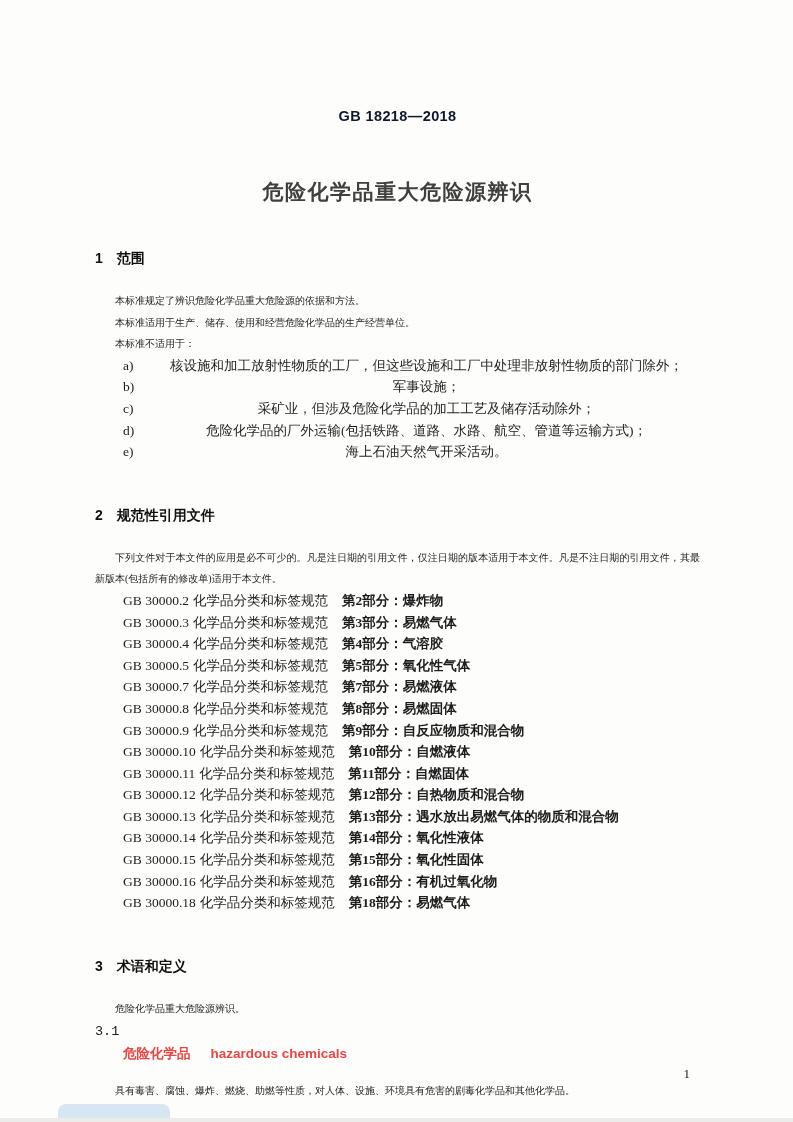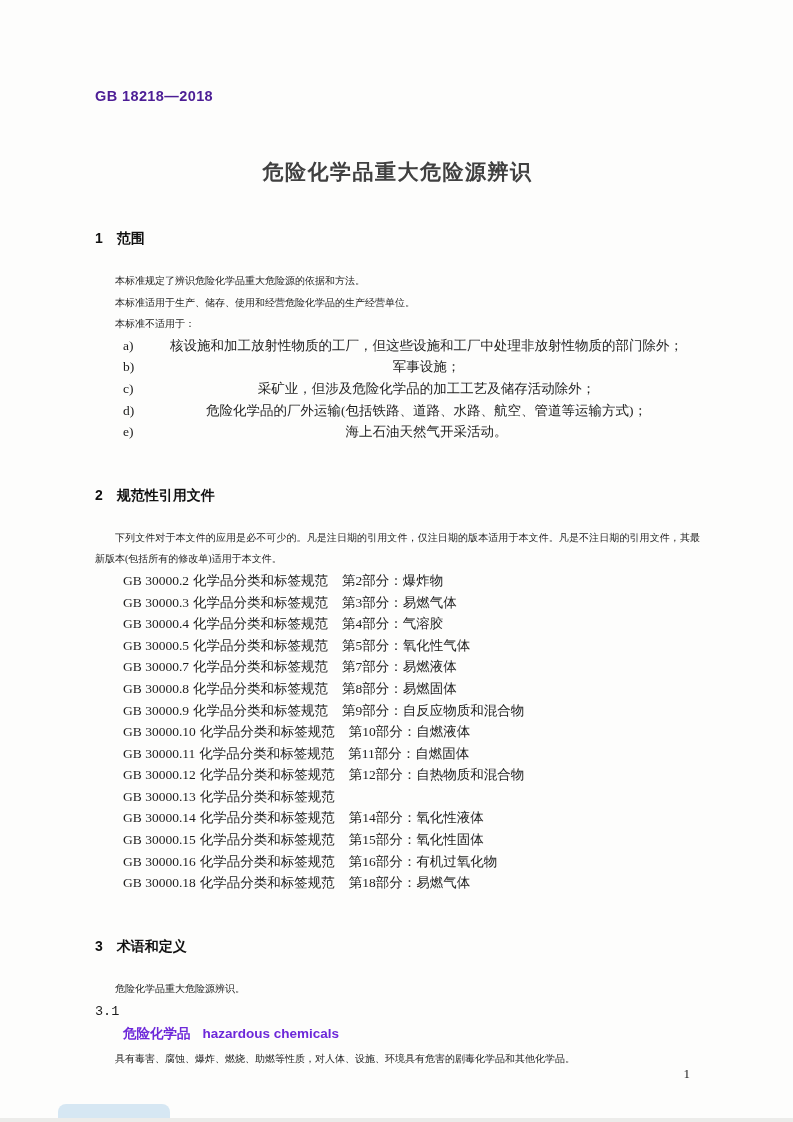--- a/index.html
+++ b/index.html
@@ -12,26 +12,27 @@
     overflow: hidden;
   }
   .page {
     position: absolute;
     inset: 0;
     background: #fdfdfc;
     padding: 88px 93px 0 95px;
   }
   
   .doc-code {
-    text-align: left;
+    text-align: center;
     font-family: "Liberation Sans", sans-serif;
     font-weight: 700;
     font-size: 14.5px;
     letter-spacing: 0.4px;
-    color: #4c1d95;
+    color: #0f172a;
+    margin-top: 20px;
   }
   
   .title {
     margin-top: 54px;
     text-align: center;
     font-family: "Liberation Sans", sans-serif;
     font-weight: 700;
     font-size: 21px;
     letter-spacing: 1.5px;
     color: #404040;
@@ -66,39 +67,39 @@
   
   .refs { margin-top: 0; }
   .ref-row {
     display: flex;
     font-size: 13.5px;
     line-height: 21.6px;
     padding-left: 28px;
     white-space: nowrap;
   }
   .ref-code { margin-right: 4px; flex: none; }
-  .ref-part { margin-left: 14px; }
+  .ref-part { margin-left: 14px; font-weight: bold; }
   
   .term-number {
     margin-top: 2px;
     font-size: 13.5px;
     line-height: 21.6px;
     font-family: Liberation Mono, monospace;
   }
   .term-line {
     display: flex;
     padding-left: 28px;
     font-family: "Liberation Sans", sans-serif;
     font-weight: 700;
     font-size: 13.5px;
     line-height: 21.6px;
-    color: #6d28d9;
-  }
-  .term-en { margin-left: 12px; }
-  .def { margin-top: 4px; font-family: Liberation Mono, monospace; }
+    color: #ef4444;
+  }
+  .term-en { margin-left: 20px; }
+  .def { margin-top: 15px; }
   
   .page-number {
     position: absolute;
     right: 103px;
     bottom: 40px;
     font-size: 13px;
     color: #222;
   }
   
   .scan-artifact {
@@ -229,20 +230,21 @@
 
       <div class="ref-row">
         <span class="ref-code">GB 30000.12</span>
         <span class="ref-name">化学品分类和标签规范</span>
         <span class="ref-part">第12部分：自热物质和混合物</span>
       </div>
 
       <div class="ref-row">
         <span class="ref-code">GB 30000.13</span>
         <span class="ref-name">化学品分类和标签规范</span>
+        <span class="ref-part">第13部分：遇水放出易燃气体的物质和混合物</span>
       </div>
 
       <div class="ref-row">
         <span class="ref-code">GB 30000.14</span>
         <span class="ref-name">化学品分类和标签规范</span>
         <span class="ref-part">第14部分：氧化性液体</span>
       </div>
 
       <div class="ref-row">
         <span class="ref-code">GB 30000.15</span>

